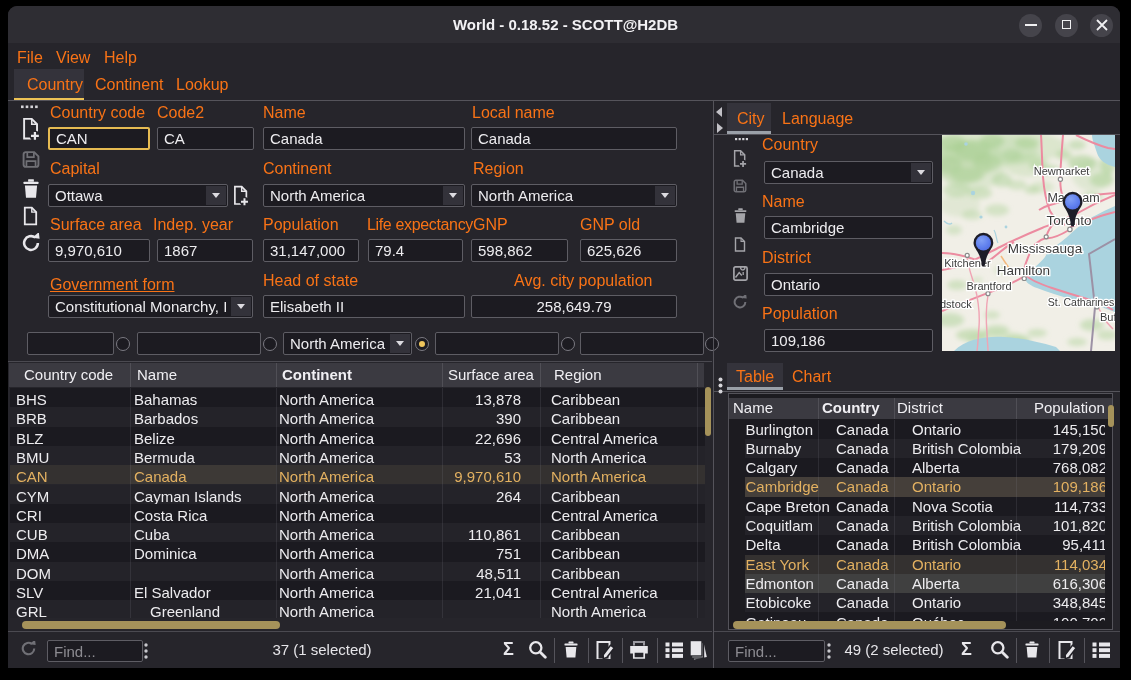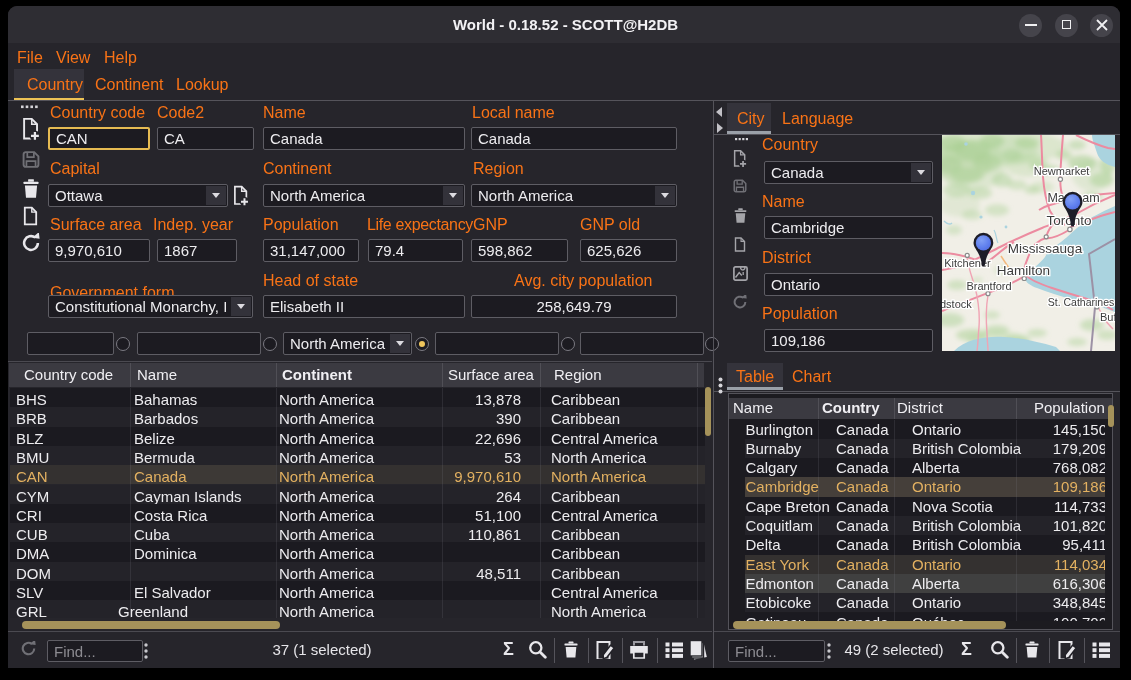--- a/index.html
+++ b/index.html
@@ -68,26 +68,26 @@
 <div class="a inp combo" style="left:471px;top:184px;width:206px;height:23px;">North America<div class="arr">
       <div class="tri"></div>
     </div></div>
 <div class="a t15" style="left:50px;top:216px;">Surface area</div>
 <div class="a t15" style="left:153px;top:216px;">Indep. year</div>
 <div class="a t15" style="left:263px;top:216px;">Population</div>
 <div class="a t15" style="left:367px;top:216px;letter-spacing:-0.35px;">Life expectancy</div>
 <div class="a t15" style="left:473px;top:216px;">GNP</div>
 <div class="a t15" style="left:580px;top:216px;">GNP old</div>
 <div class="a inp" style="left:48px;top:239px;width:102px;height:23px;">9,970,610</div>
-<div class="a inp" style="left:157px;top:239px;width:80px;height:23px;">1867</div>
+<div class="a inp" style="left:157px;top:239px;width:96px;height:23px;">1867</div>
 <div class="a inp" style="left:263px;top:239px;width:96px;height:23px;">31,147,000</div>
 <div class="a inp" style="left:368px;top:239px;width:95px;height:23px;">79.4</div>
 <div class="a inp" style="left:471px;top:239px;width:97px;height:23px;">598,862</div>
 <div class="a inp" style="left:580px;top:239px;width:97px;height:23px;">625,626</div>
-<div class="a t15" style="left:50px;top:284px;">Government form</div>
+<div class="a t15" style="left:50px;top:276px;text-decoration:underline;">Government form</div>
 <div class="a t15" style="left:263px;top:272px;">Head of state</div>
 <div class="a t15" style="left:514px;top:272px;">Avg. city population</div>
 <div class="a inp combo" style="left:48px;top:295px;width:205px;height:23px;">Constitutional Monarchy, I<div class="arr">
       <div class="tri"></div>
     </div></div>
 <div class="a inp" style="left:263px;top:295px;width:202px;height:23px;">Elisabeth II</div>
 <div class="a inp" style="left:471px;top:295px;width:206px;height:23px;text-align:center;padding:0;">258,649.79</div>
 
 <div class="a inp" style="left:27px;top:332px;width:87px;height:23px;"></div>
 <div class="a circ" style="left:116px;top:336.5px;"></div>
@@ -157,52 +157,53 @@
       <span style="left:6px;">CYM</span>
       <span style="left:124px;">Cayman Islands</span>
       <span style="left:269px;">North America</span>
       <span style="left:340px;width:171px;text-align:right;">264</span>
       <span style="left:541px;">Caribbean</span>
     </div>
 <div class="row" style="top:115.8px;height:19.3px;background:#1b1a20;">
       <span style="left:6px;">CRI</span>
       <span style="left:124px;">Costa Rica</span>
       <span style="left:269px;">North America</span>
-      <span style="left:340px;width:171px;text-align:right;">51,100</span>
       <span style="left:541px;">Central America</span>
     </div>
 <div class="row" style="top:135.1px;height:19.3px;background:#242329;">
       <span style="left:6px;">CUB</span>
       <span style="left:124px;">Cuba</span>
       <span style="left:269px;">North America</span>
       <span style="left:340px;width:171px;text-align:right;">110,861</span>
       <span style="left:541px;">Caribbean</span>
     </div>
 <div class="row" style="top:154.4px;height:19.3px;background:#1b1a20;">
       <span style="left:6px;">DMA</span>
       <span style="left:124px;">Dominica</span>
       <span style="left:269px;">North America</span>
+      <span style="left:340px;width:171px;text-align:right;">751</span>
       <span style="left:541px;">Caribbean</span>
     </div>
 <div class="row" style="top:173.7px;height:19.3px;background:#242329;">
       <span style="left:6px;">DOM</span>
       <span style="left:124px;margin-top:44px;">Dominican Republic</span>
       <span style="left:269px;">North America</span>
       <span style="left:340px;width:171px;text-align:right;">48,511</span>
       <span style="left:541px;">Caribbean</span>
     </div>
 <div class="row" style="top:193.0px;height:19.3px;background:#1b1a20;">
       <span style="left:6px;">SLV</span>
       <span style="left:124px;">El Salvador</span>
       <span style="left:269px;">North America</span>
+      <span style="left:340px;width:171px;text-align:right;">21,041</span>
       <span style="left:541px;">Central America</span>
     </div>
 <div class="row" style="top:212.3px;height:19.3px;background:#242329;">
       <span style="left:6px;">GRL</span>
-      <span style="left:108px;text-align:right;">Greenland</span>
+      <span style="left:140px;text-align:right;">Greenland</span>
       <span style="left:269px;">North America</span>
       <span style="left:541px;">North America</span>
     </div>
 <div style="position:absolute;left:120.5px;top:0;width:1px;height:232px;background:rgba(130,130,140,0.18);"></div>
 <div style="position:absolute;left:266.5px;top:0;width:1px;height:232px;background:rgba(130,130,140,0.18);"></div>
 <div style="position:absolute;left:433px;top:0;width:1px;height:232px;background:rgba(130,130,140,0.18);"></div>
 <div style="position:absolute;left:531px;top:0;width:1px;height:232px;background:rgba(130,130,140,0.18);"></div>
 <div style="position:absolute;left:688px;top:0;width:1px;height:232px;background:rgba(130,130,140,0.18);"></div>
 </div>
 

